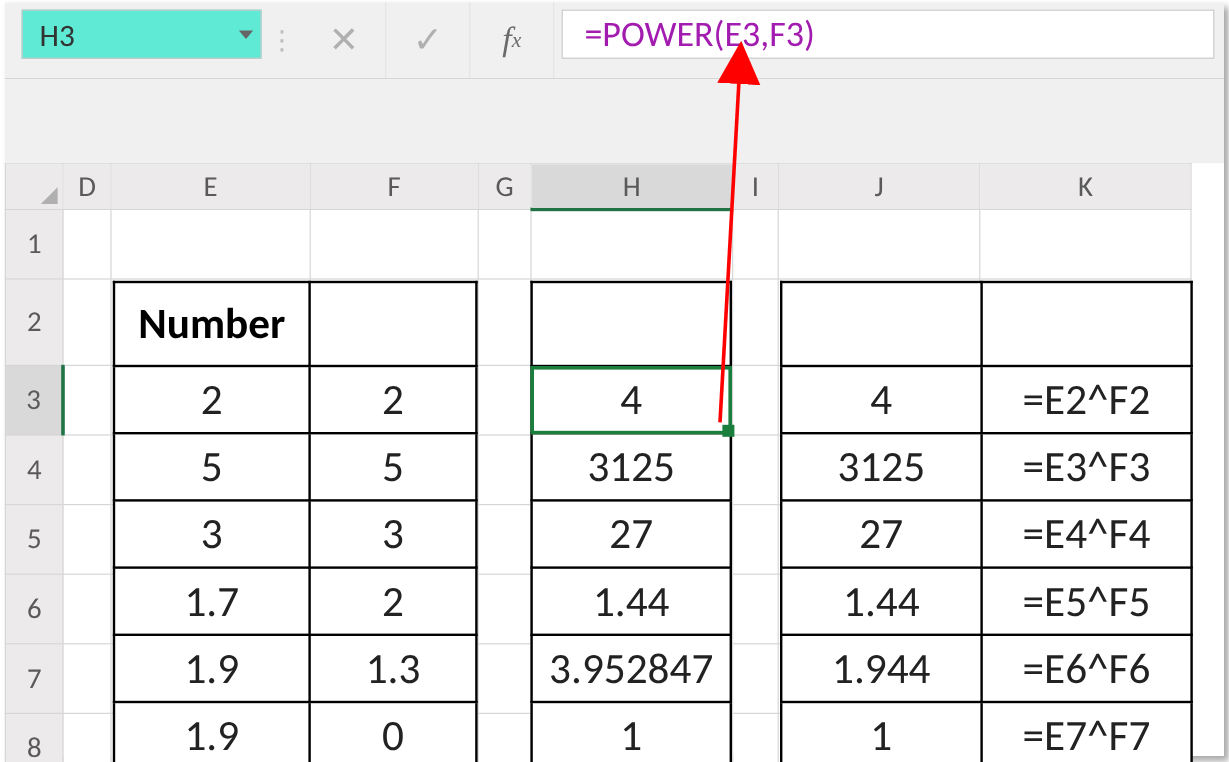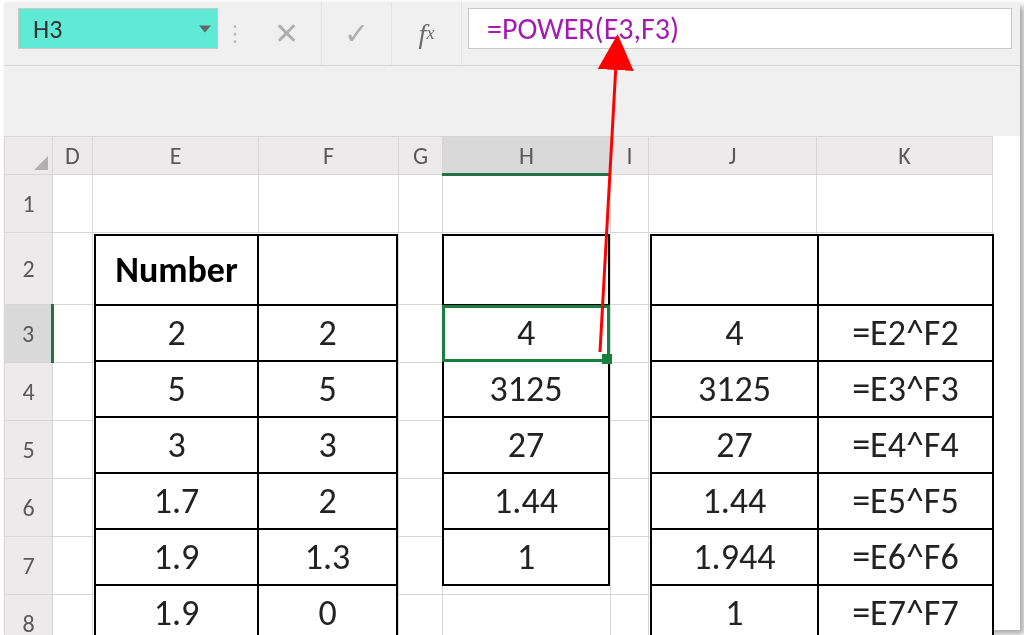--- a/index.html
+++ b/index.html
@@ -348,20 +348,23 @@
       <tr>
             <td>3125</td>
           </tr>
       <tr>
             <td>27</td>
           </tr>
       <tr>
             <td>1.44</td>
           </tr>
       <tr>
+            <td>3.952847</td>
+          </tr>
+      <tr>
             <td>1</td>
           </tr>
     </tbody>
       </table>
 
     <table class="tbl" style="left:646px; top:98px; width:344px;">
       <tbody>
           <tr>
         <th class="hdr-green" style="width:168px;height:70px;">Result</th>
         <th class="hdr-brown" style="width:176px;height:70px;">Formula</th>

